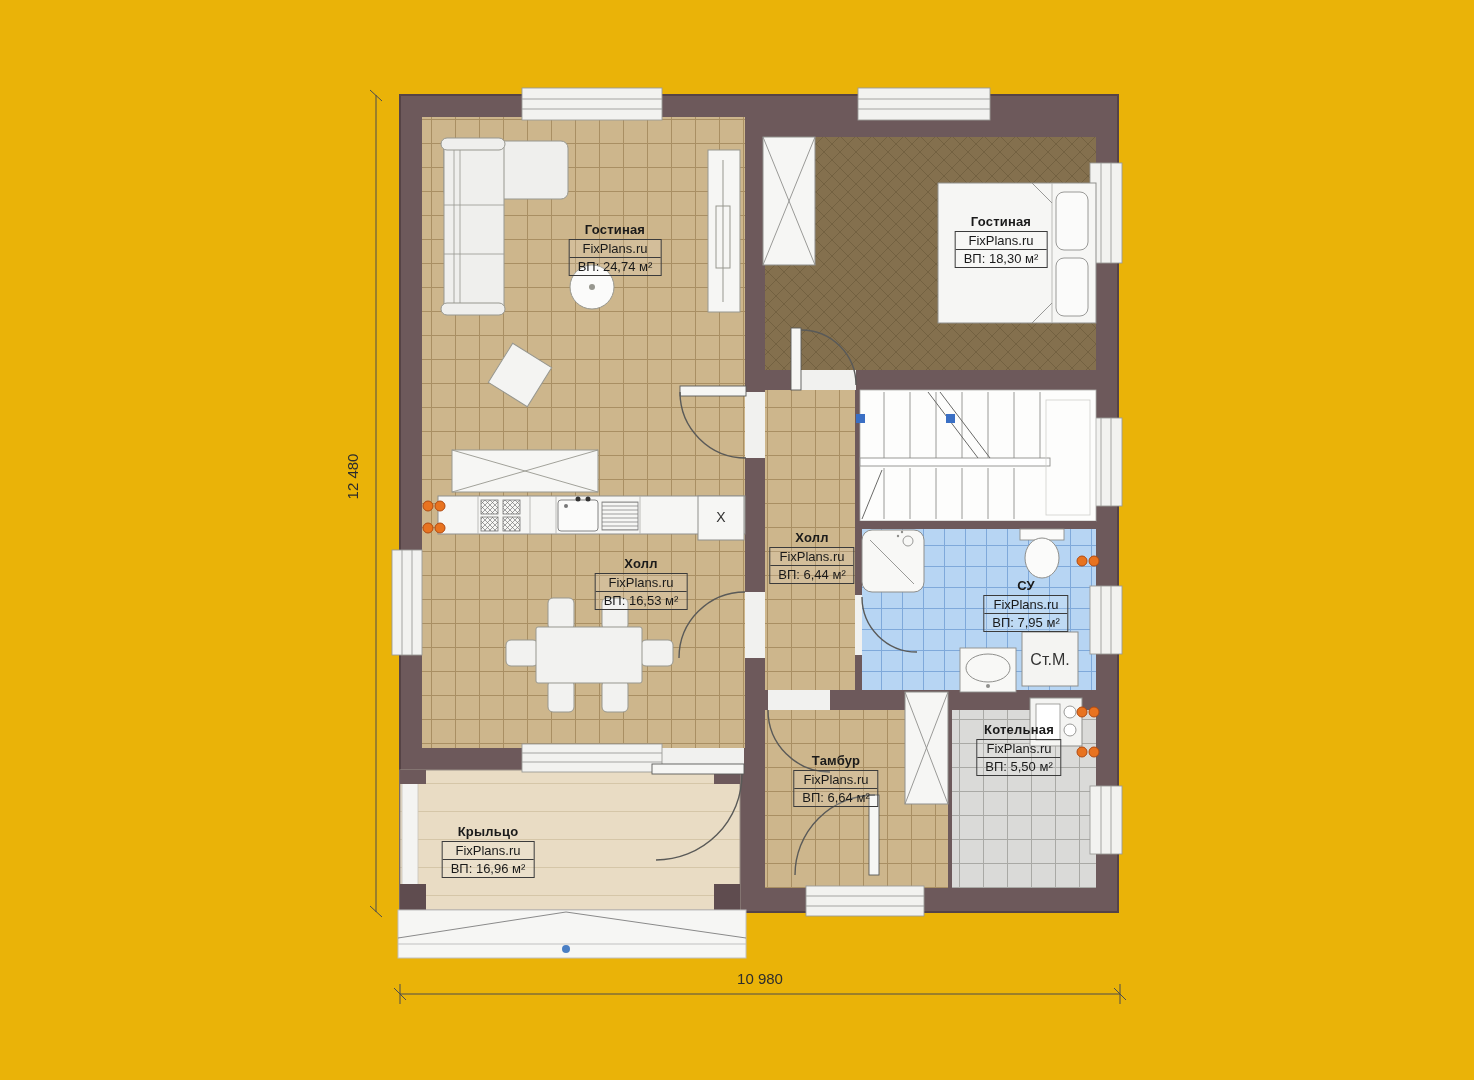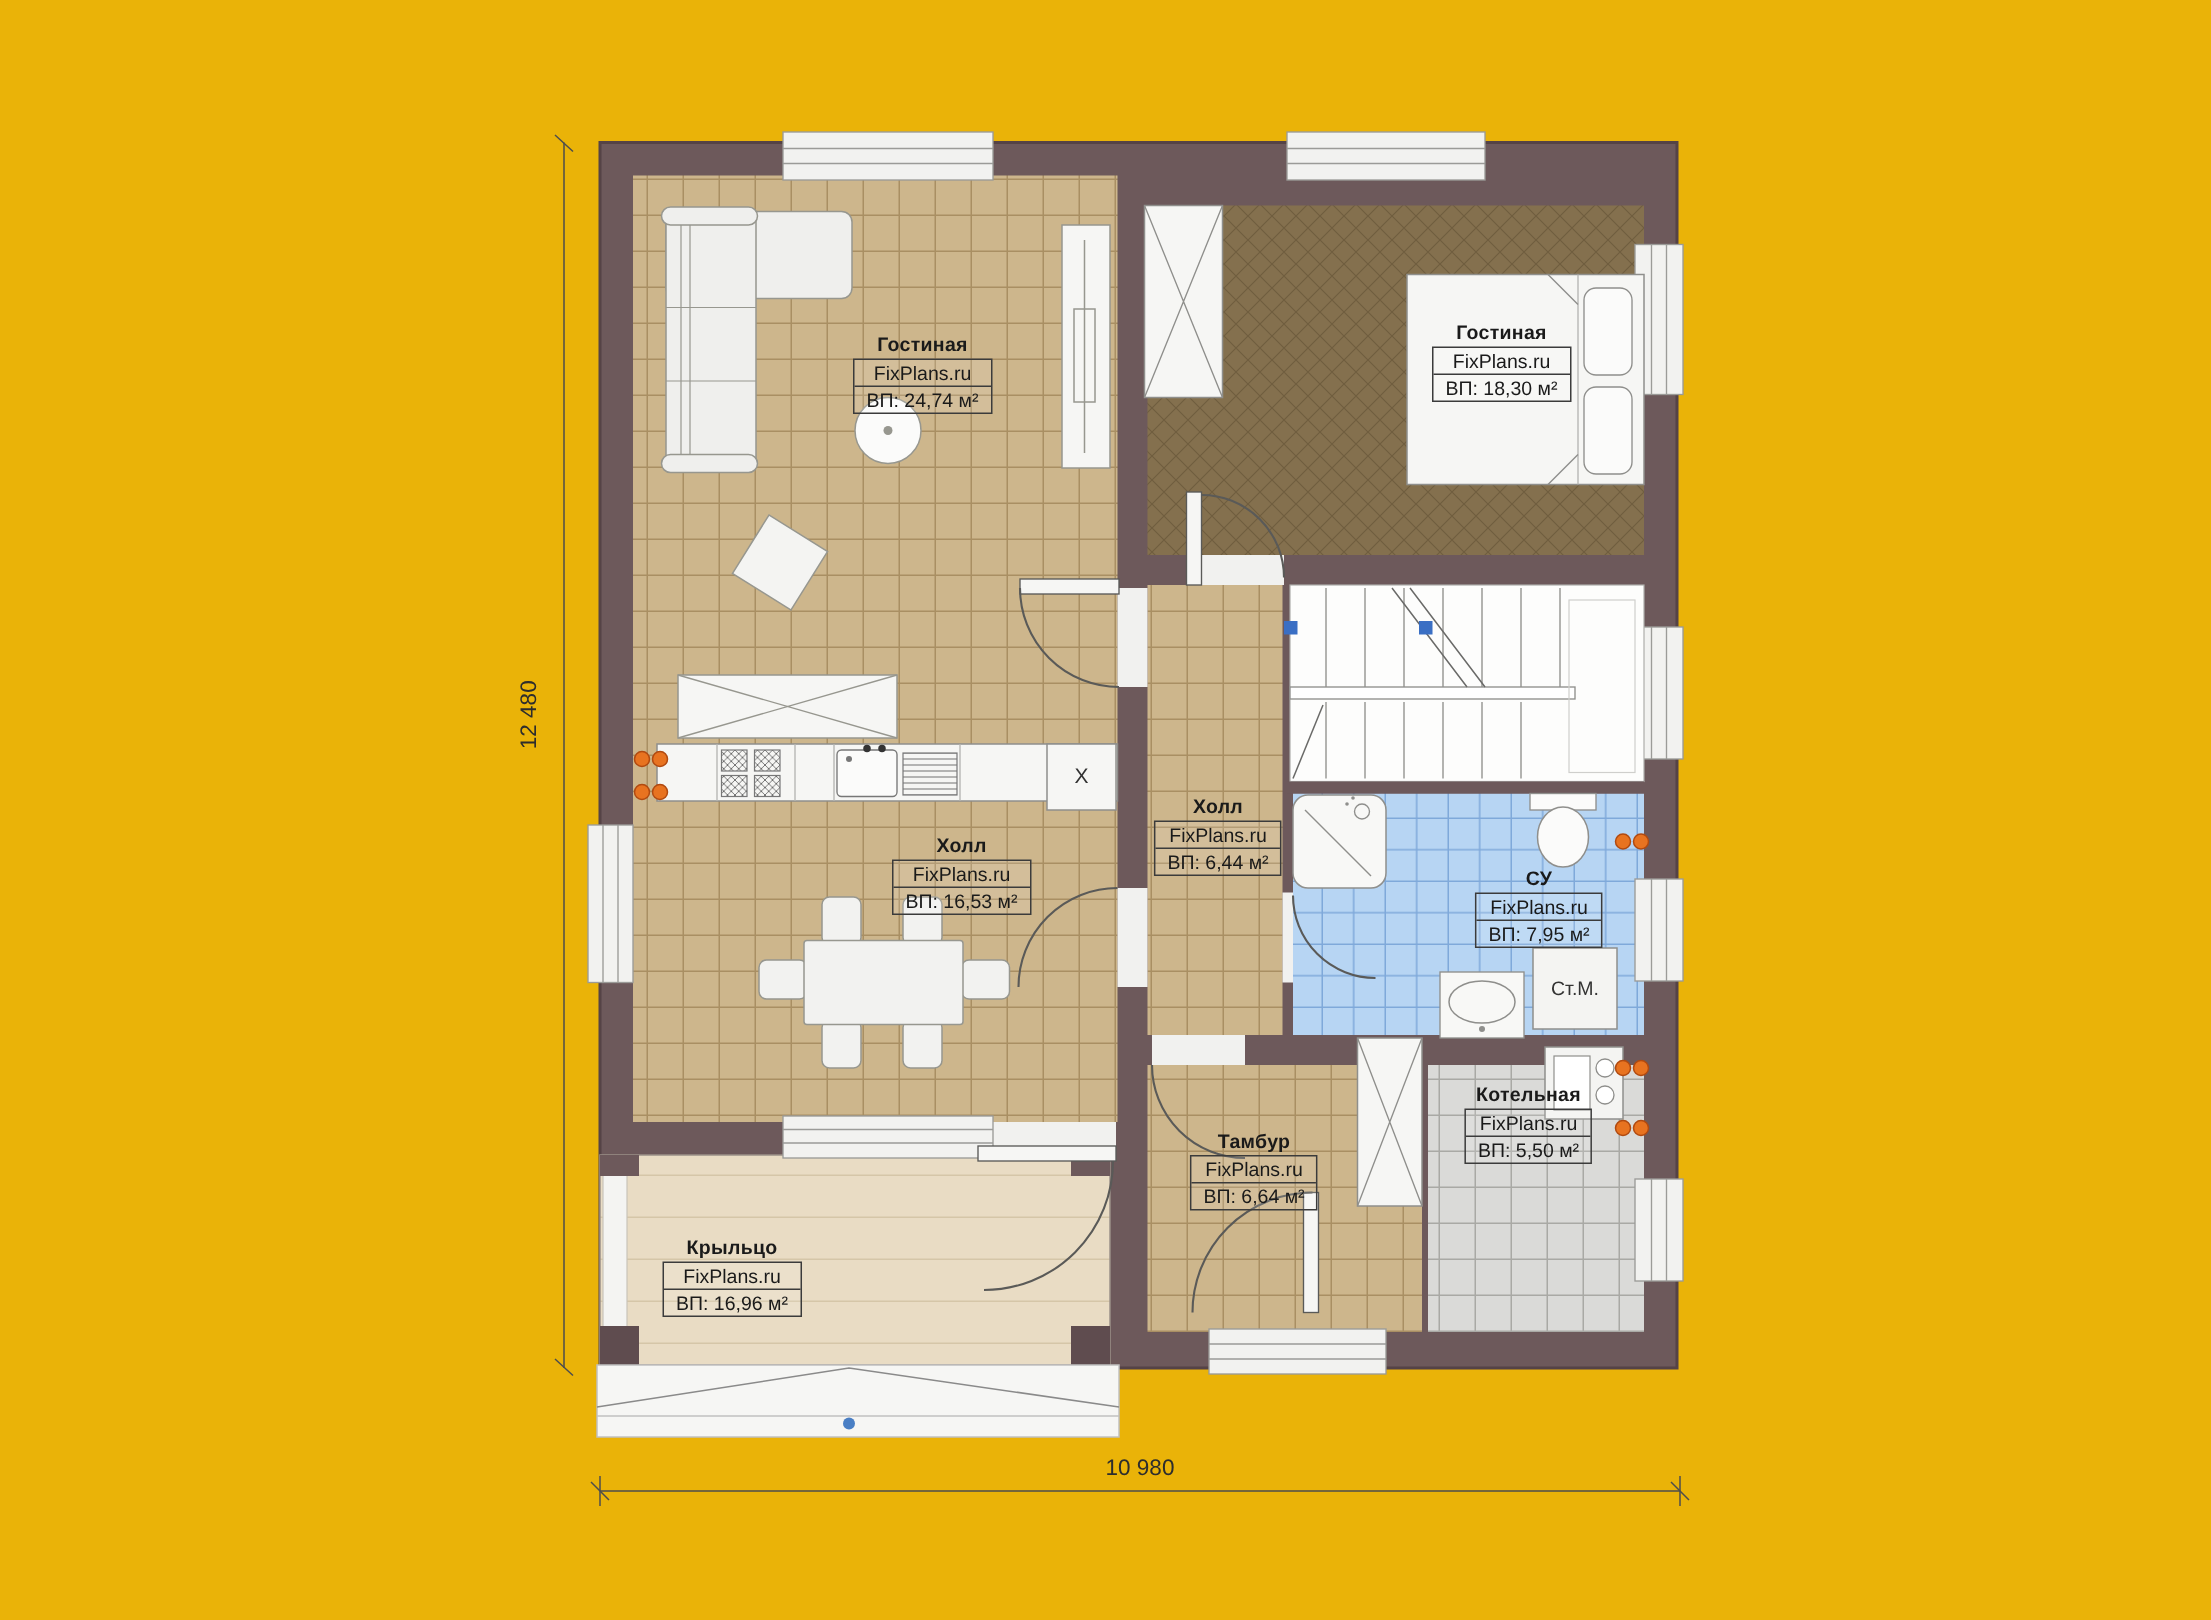--- a/index.html
+++ b/index.html
@@ -6,21 +6,21 @@
   #canvas{
     position:relative;width:1474px;height:1080px;background:#eab308;overflow:hidden;
     font-family:"Liberation Sans","DejaVu Sans",sans-serif;color:#1a1a1a;
   }
   #plan-svg{position:absolute;left:0;top:0;}
   .room-label{position:absolute;transform:translateX(-50%);text-align:center;z-index:5;}
   .room-name{font-size:13px;font-weight:bold;letter-spacing:.2px;margin-bottom:2px;white-space:nowrap;}
   .room-box{display:inline-block;border:1px solid #3b3b3b;background:rgba(255,255,255,0.12);}
   .room-brand{font-size:13px;padding:1px 8px;border-bottom:1px solid #3b3b3b;white-space:nowrap;}
   .room-area{font-size:13px;padding:1px 8px;white-space:nowrap;}
-  .small-mark{position:absolute;transform:translateX(-50%);font-size:13px;color:#333;z-index:5;white-space:nowrap;}
+  .small-mark{position:absolute;transform:translateX(-50%);font-size:16px;color:#333;z-index:5;white-space:nowrap;}
   .dim-label{position:absolute;font-size:15px;color:#2d2d2d;z-index:5;white-space:nowrap;}
   #dim-height{left:330px;top:468px;transform:rotate(-90deg);transform-origin:center;}
   #dim-width{left:760px;top:970px;transform:translateX(-50%);}
 </style>
 </head>
 <body>
 
 <div id="canvas">
 
 <svg id="plan-svg" width="1474" height="1080" viewBox="0 0 1474 1080">

